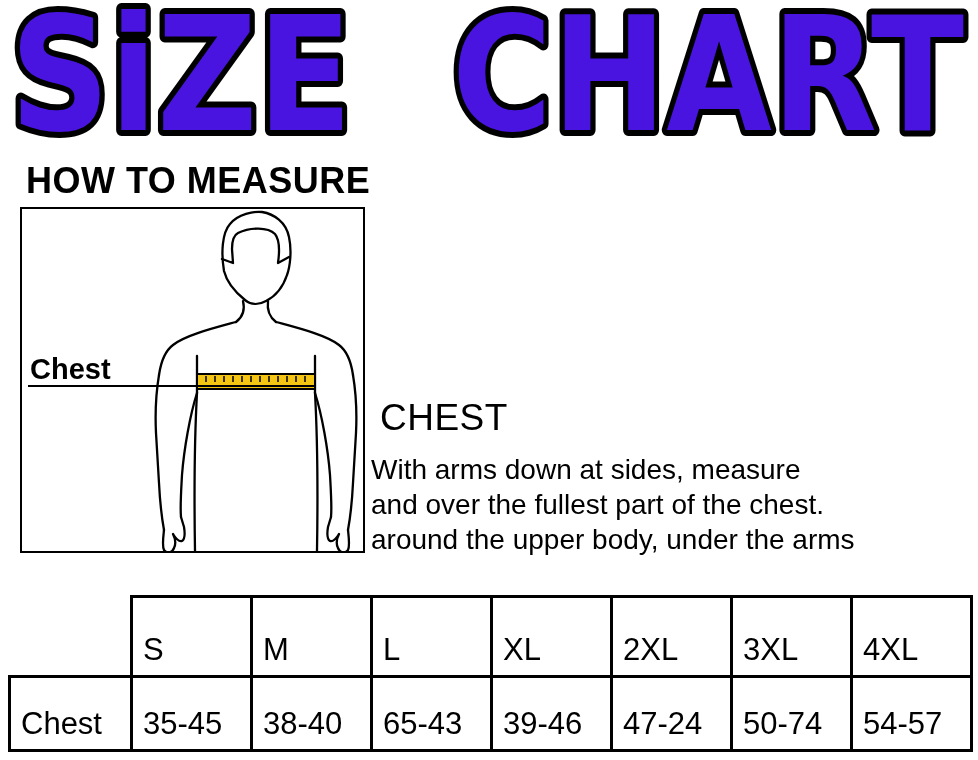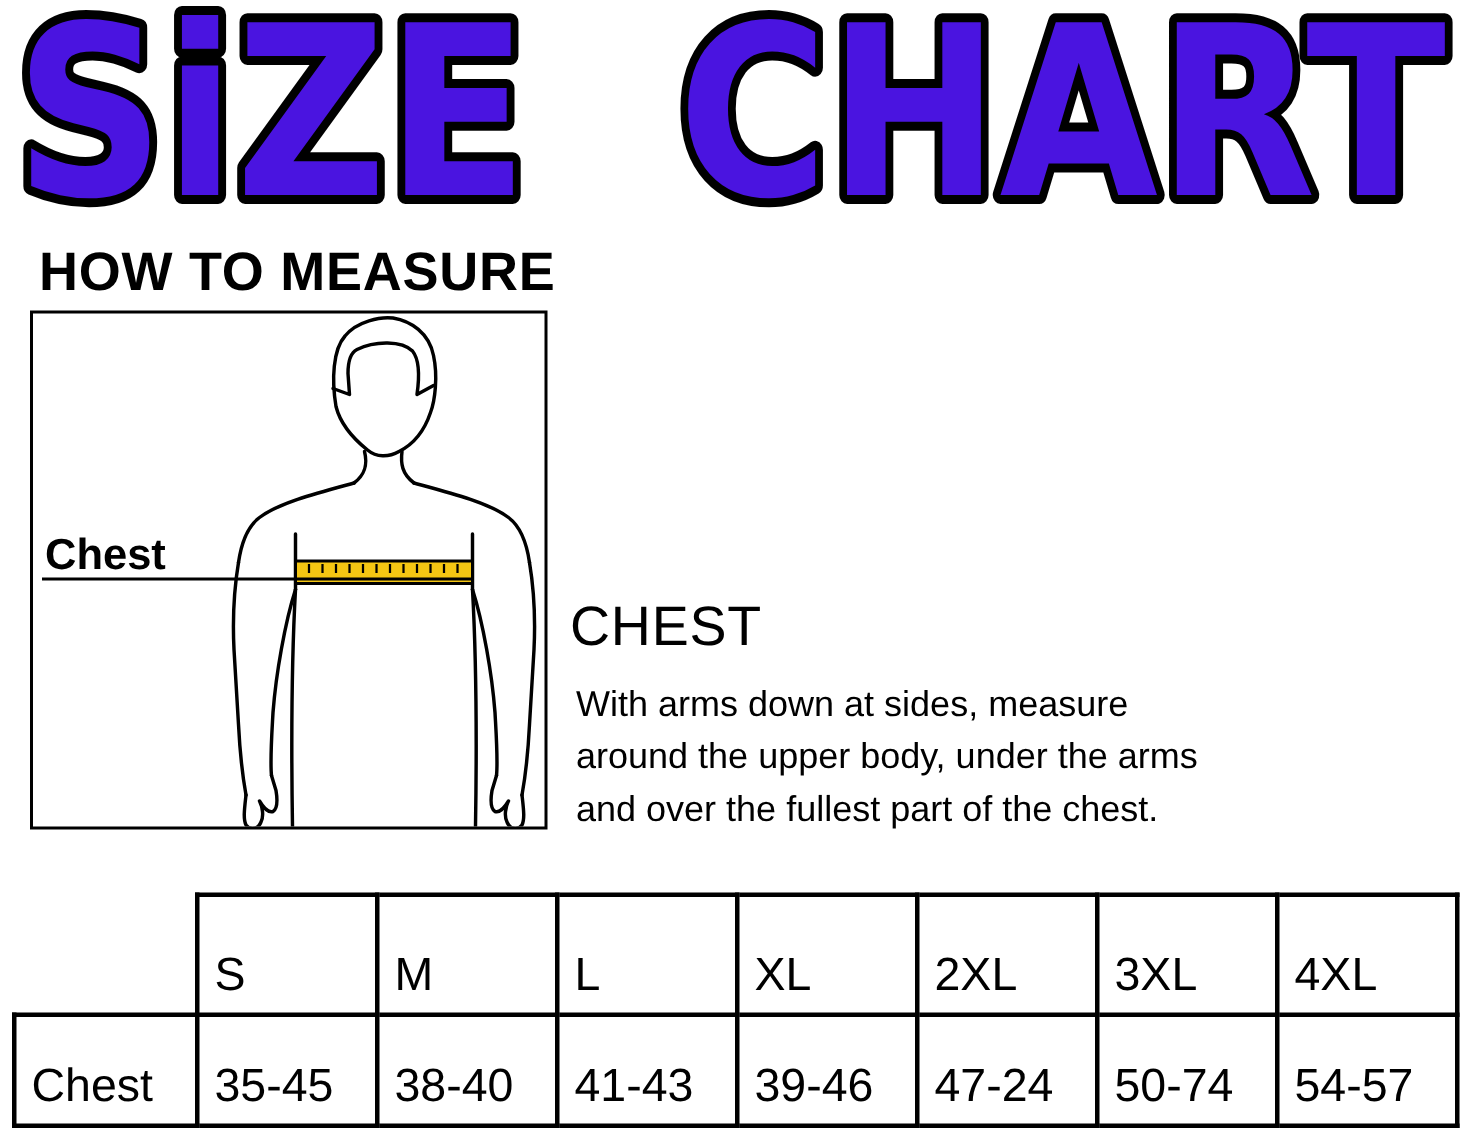--- a/index.html
+++ b/index.html
@@ -42,22 +42,22 @@
     font-family: "Liberation Sans", "DejaVu Sans", sans-serif;
     font-weight: 700; font-size: 29px; fill: #000;
   }
 
   
   .chest-heading {
     position: absolute; left: 380px; top: 397px;
     font-size: 37px; font-weight: 400; letter-spacing: 0.5px;
   }
   .chest-paragraph {
-    position: absolute; left: 384px; top: 452px;
-    font-size: 24px; line-height: 35px; font-weight: 400;
+    position: absolute; left: 371px; top: 452px;
+    font-size: 28px; line-height: 35px; font-weight: 400;
   }
 
   
   .size-table-wrap { position: absolute; left: 8px; top: 595px; }
   table.size-table { border-collapse: collapse; table-layout: fixed; }
   table.size-table td {
     border: 3px solid #000;
     vertical-align: bottom;
     padding: 0 0 7px 10px;
     font-size: 31px;
@@ -144,22 +144,22 @@
 
       <line x1="6" y1="177" x2="293" y2="177" stroke="#000" stroke-width="2"></line>
 
       <text class="chest-label-text" x="8" y="170">Chest</text>
     </svg>
   </div>
 
   <div class="chest-heading">CHEST</div>
   <div class="chest-paragraph">
     <div>With arms down at sides, measure</div>
+    <div>and over the fullest part of the chest.</div>
     <div>around the upper body, under the arms</div>
-    <div>and over the fullest part of the chest.</div>
   </div>
 
   <div class="size-table-wrap">
     <table class="size-table">
       <colgroup>
         <col style="width:122px">
         <col style="width:120px">
           <col style="width:120px">
           <col style="width:120px">
         <col style="width:120px">
@@ -175,21 +175,21 @@
         <td>L</td>
         <td>XL</td>
         <td>2XL</td>
         <td>3XL</td>
         <td>4XL</td>
       </tr>
       <tr class="data-row">
         <td>Chest</td>
         <td>35-45</td>
         <td>38-40</td>
-        <td>41-43</td>
+        <td>65-43</td>
         <td>39-46</td>
         <td>47-24</td>
         <td>50-74</td>
         <td>54-57</td>
       </tr>
     </tbody>
       </table>
   </div>
 
 </div>

